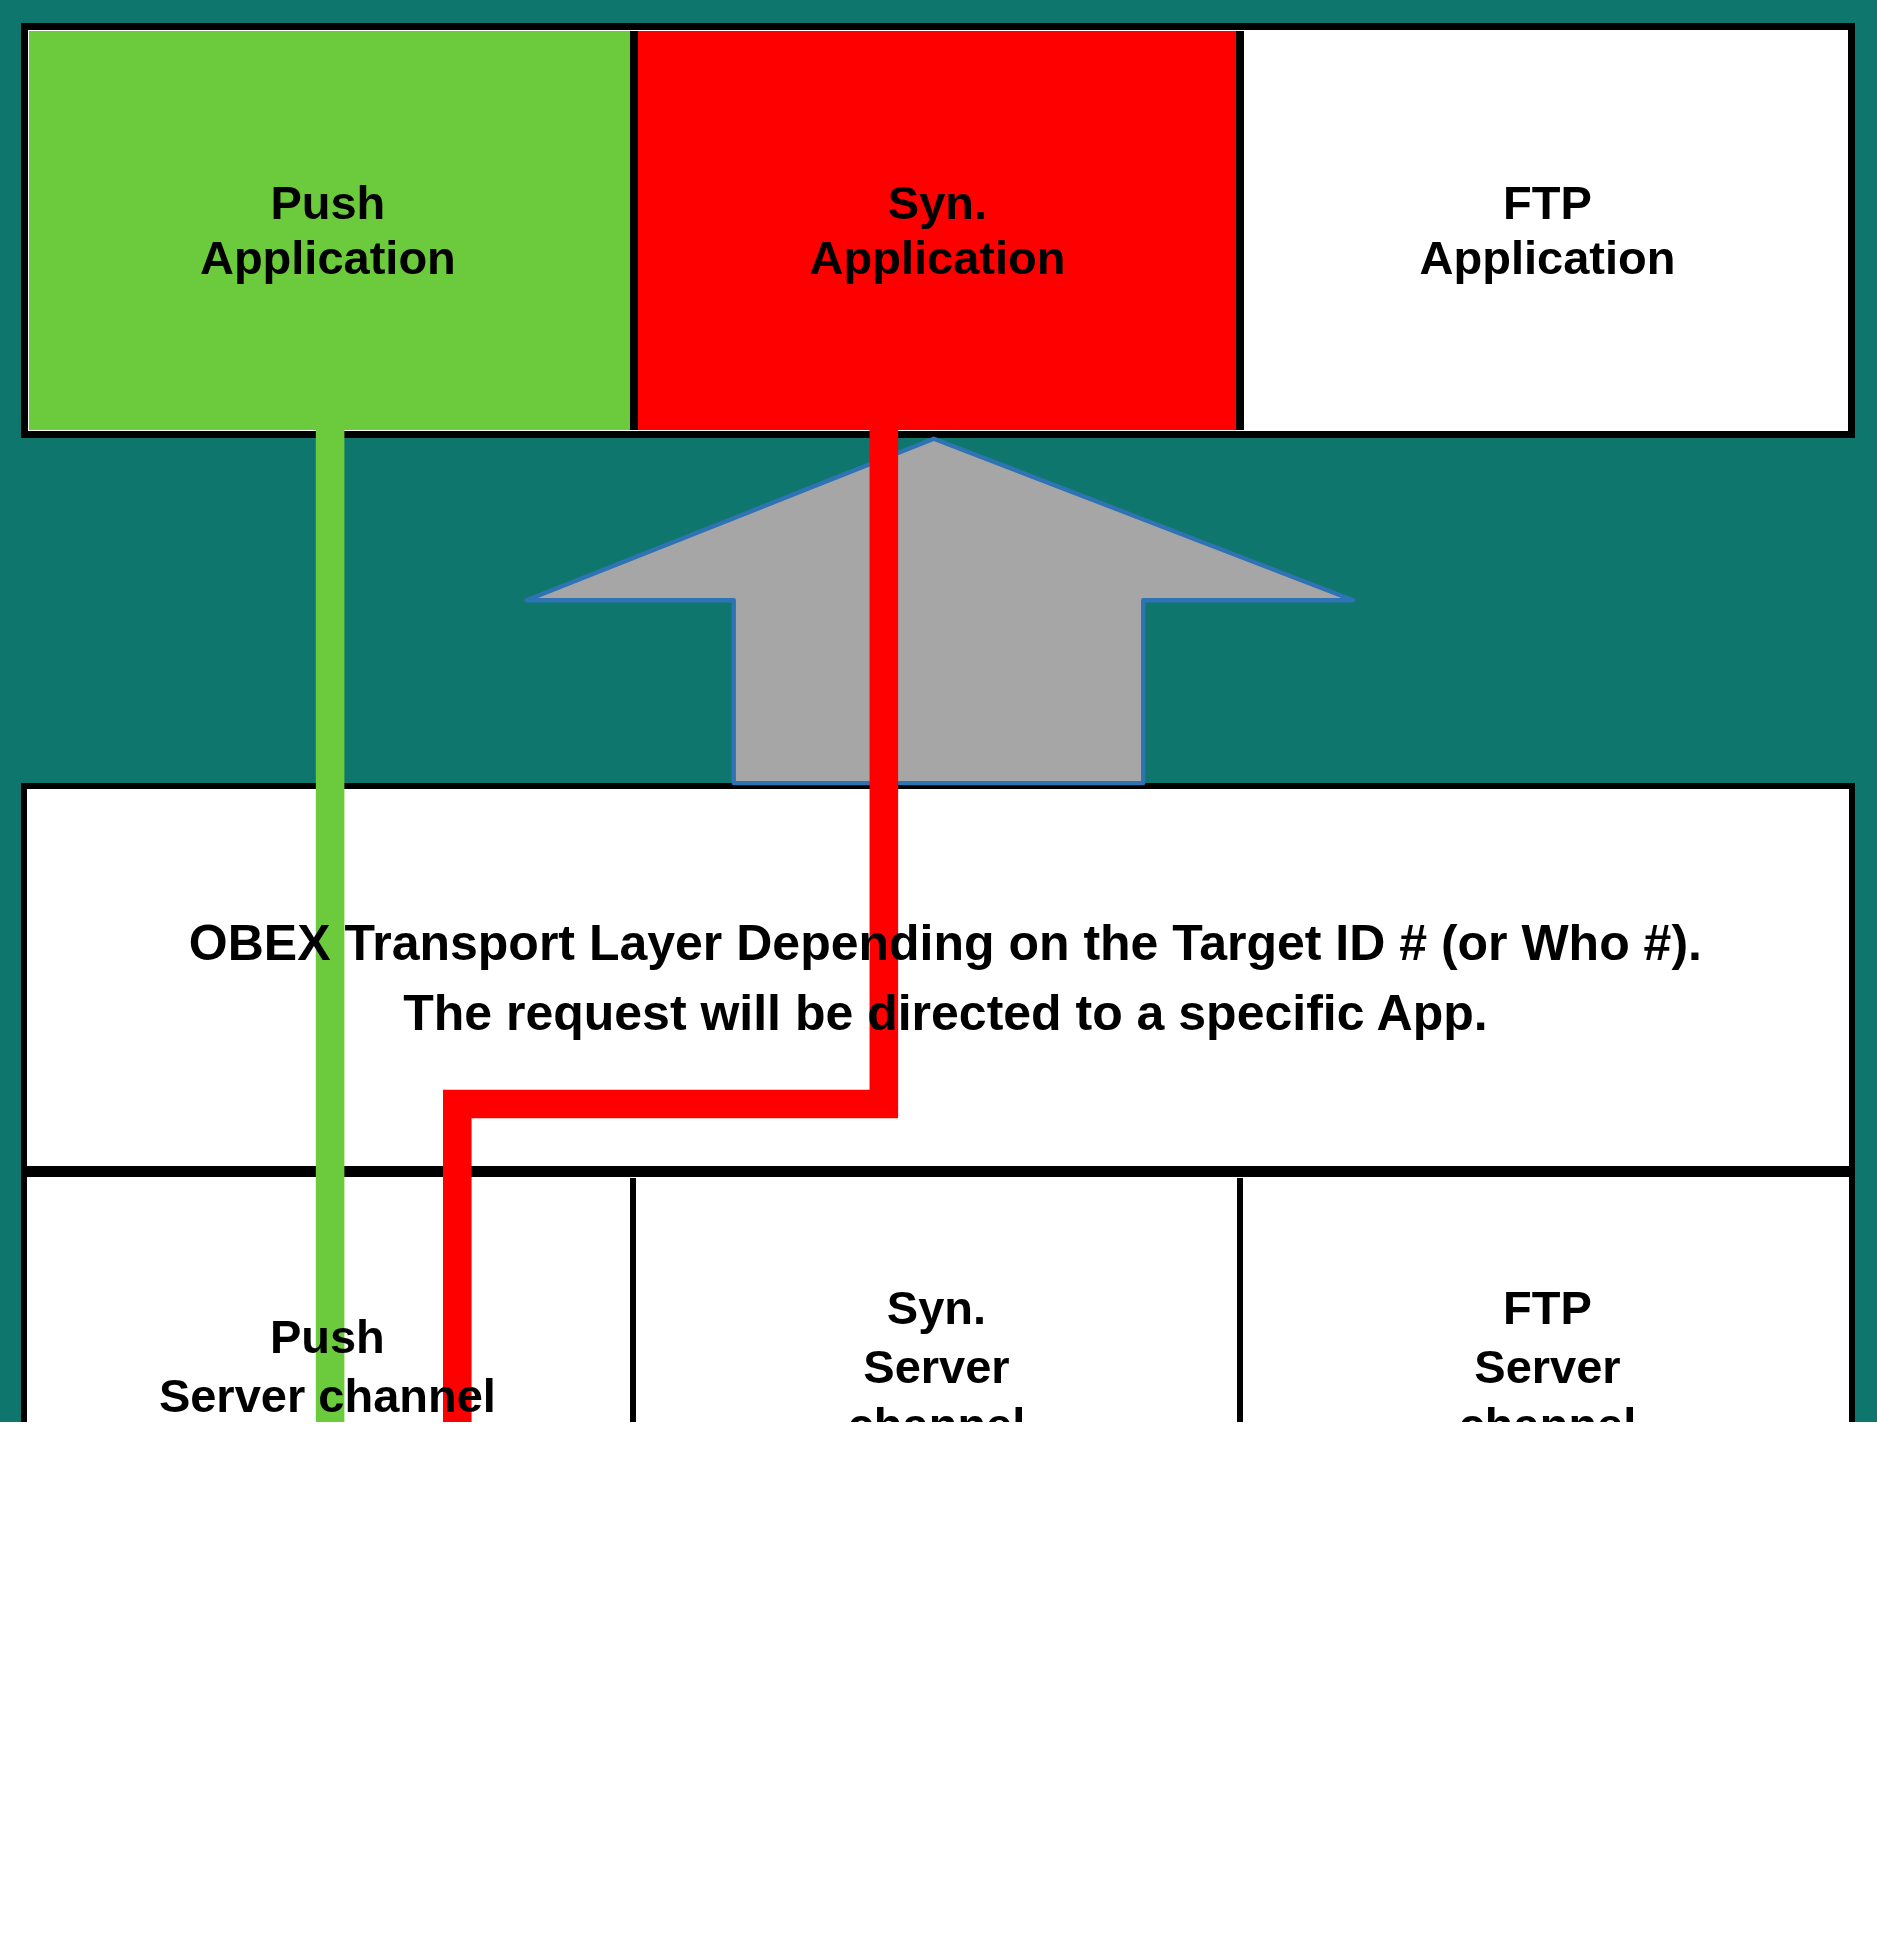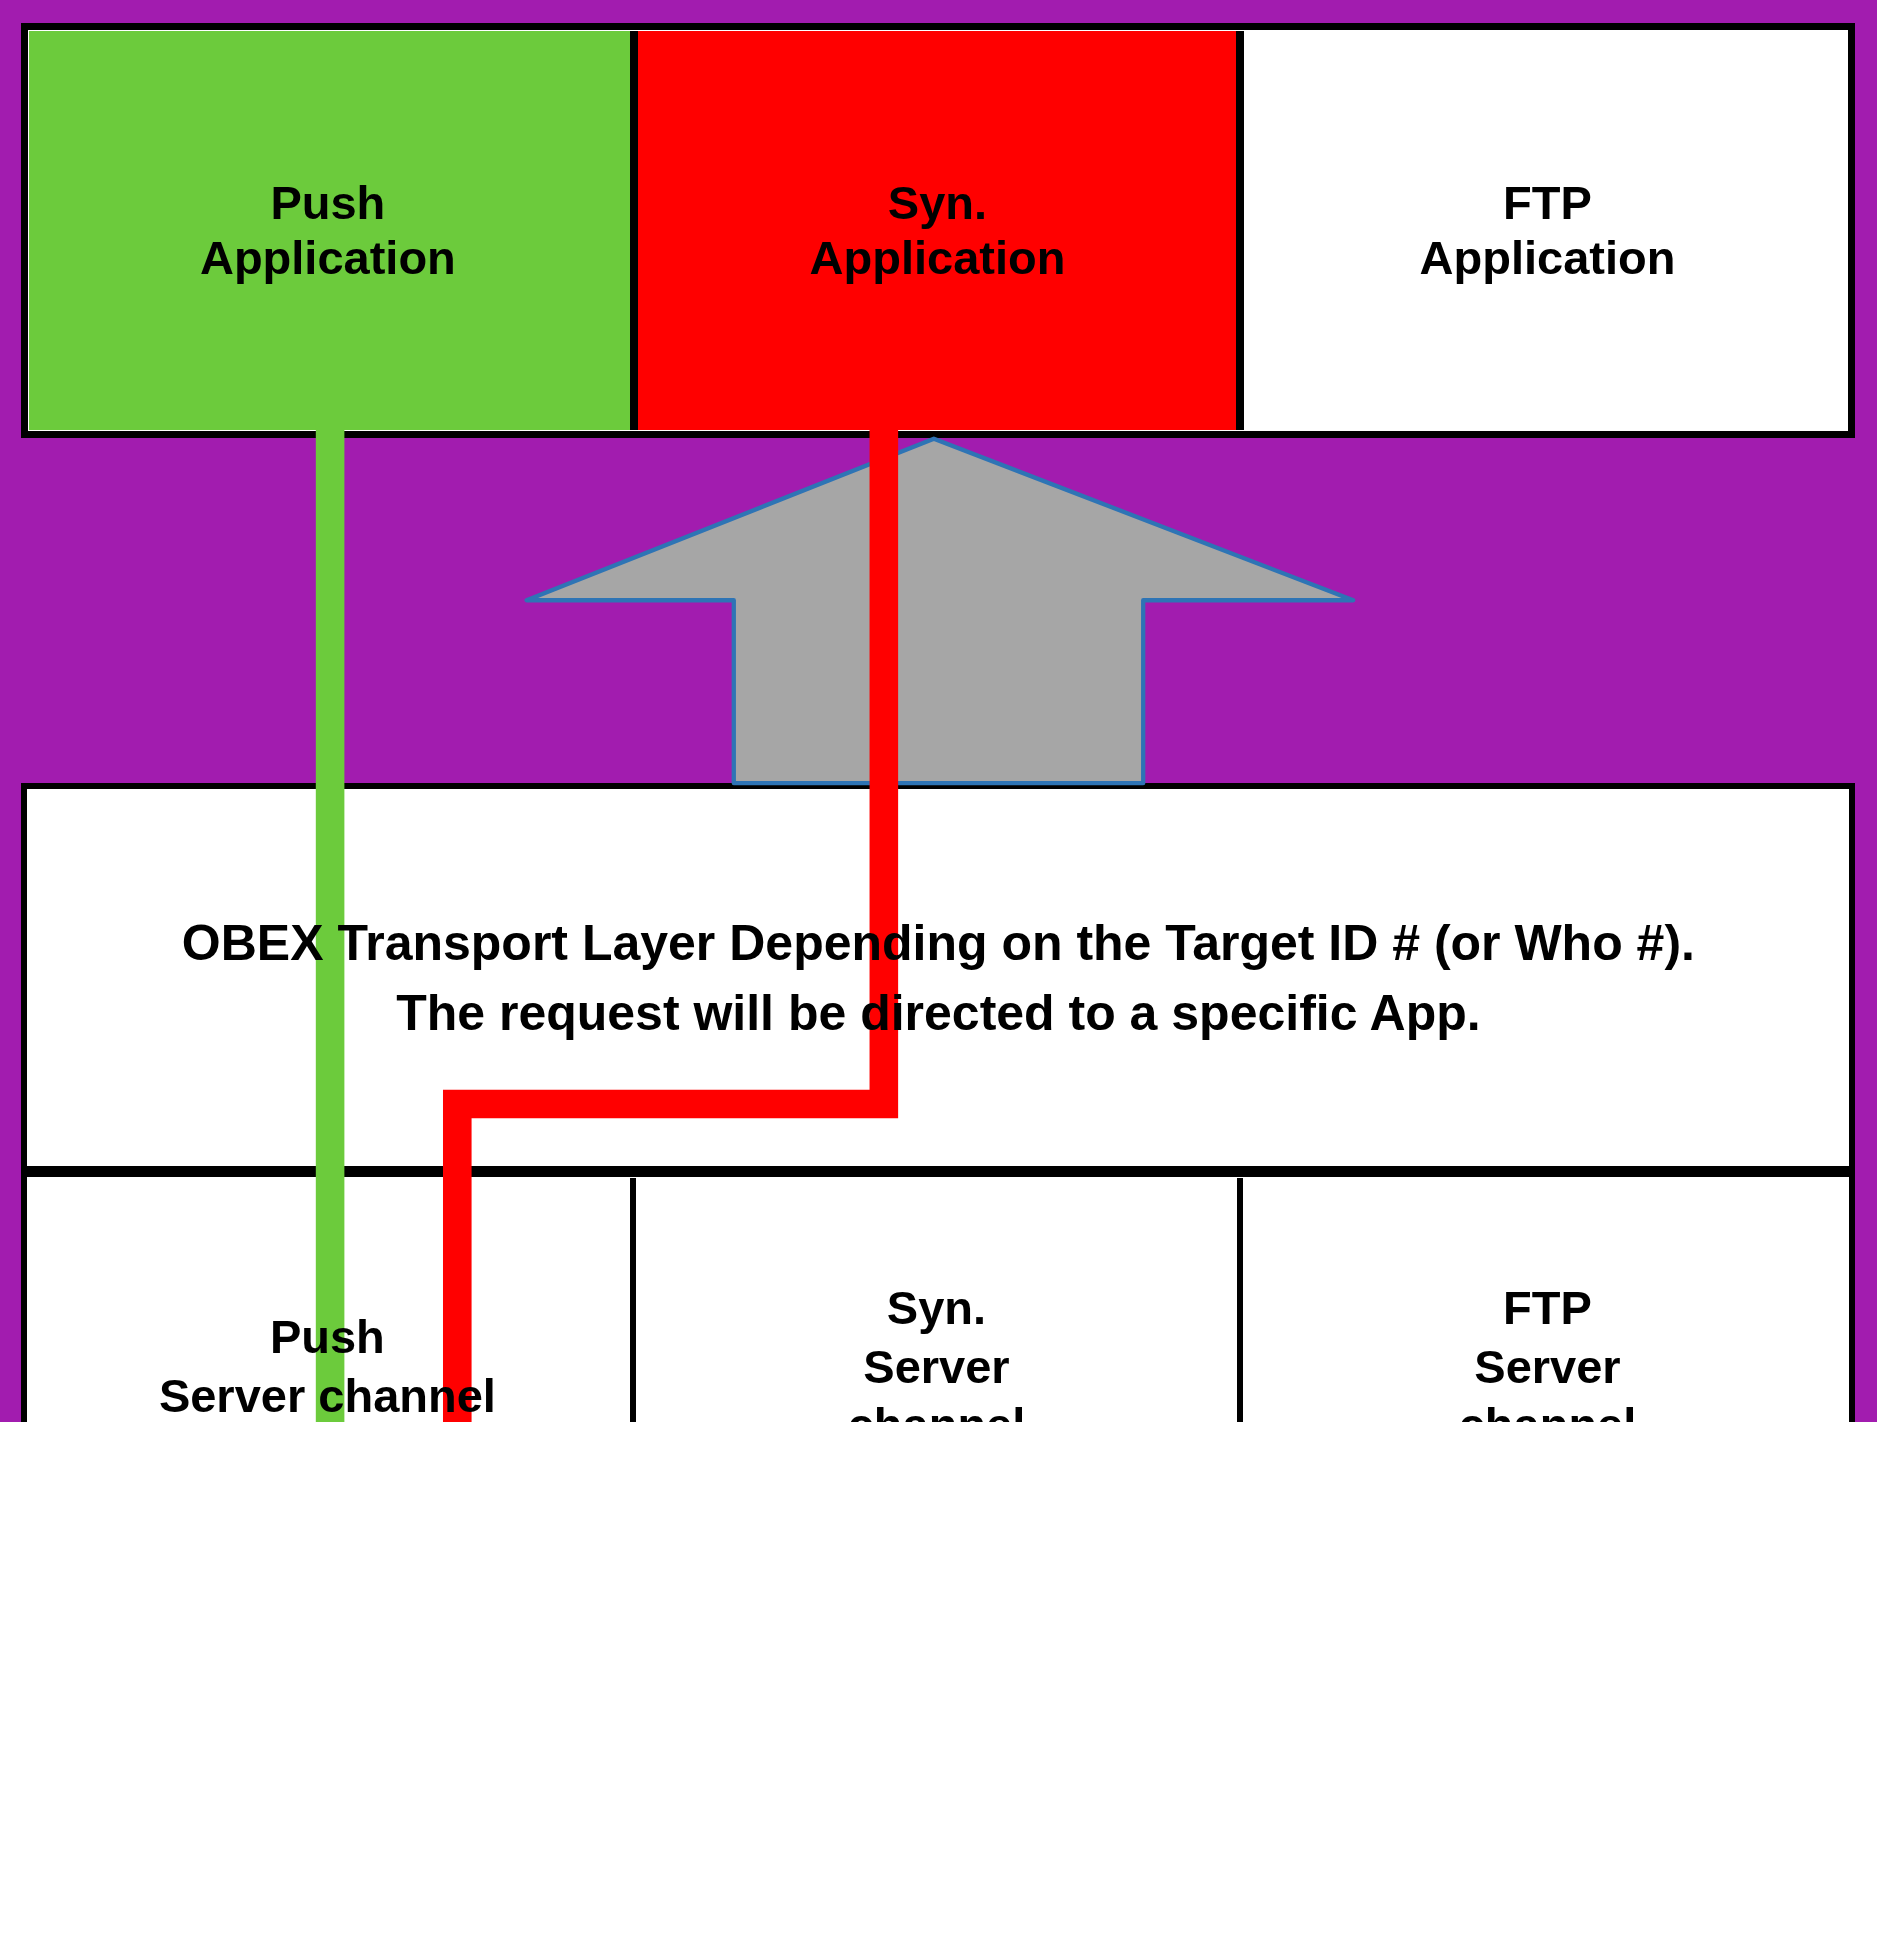--- a/index.html
+++ b/index.html
@@ -5,21 +5,21 @@
   html, body {
     margin: 0;
     padding: 0;
     background: #ffffff;
     font-family: "Liberation Sans", sans-serif;
   }
   #canvas {
     position: relative;
     width: 1877px;
     height: 1422px;
-    background: #a21caf;
+    background: #0f766e;
     overflow: hidden;
   }
   
   .outline-box {
     position: absolute;
     box-sizing: border-box;
     background: #ffffff;
     border: 7.9px solid #000000;
   }
   .thin-border { border-width: 6.4px; }
@@ -98,21 +98,21 @@
   <div class="label-layer" style="left:635px; top:23px; width:605px; height:415px;">
     <span class="label-text">Syn.
 Application</span>
   </div>
 
   <div class="label-layer" style="left:1240px; top:23px; width:615px; height:415px;">
     <span class="label-text">FTP
 Application</span>
   </div>
 
-  <div class="label-layer obex-label" style="left:21.4px; top:783px; width:1834px; height:389px;">
+  <div class="label-layer obex-label" style="left:21.4px; top:783px; width:1834px; height:389px;padding-left:7px;">
     <span class="label-text">OBEX Transport Layer Depending on the Target ID # (or Who #).
 The request will be directed to a specific App.</span>
   </div>
 
   <div class="label-layer server-label" style="left:21.4px; top:1171px; width:612px; height:392px;">
     <span class="label-text">Push
 Server channel</span>
   </div>
 
   <div class="label-layer server-label" style="left:633px; top:1171px; width:607px; height:392px;">

